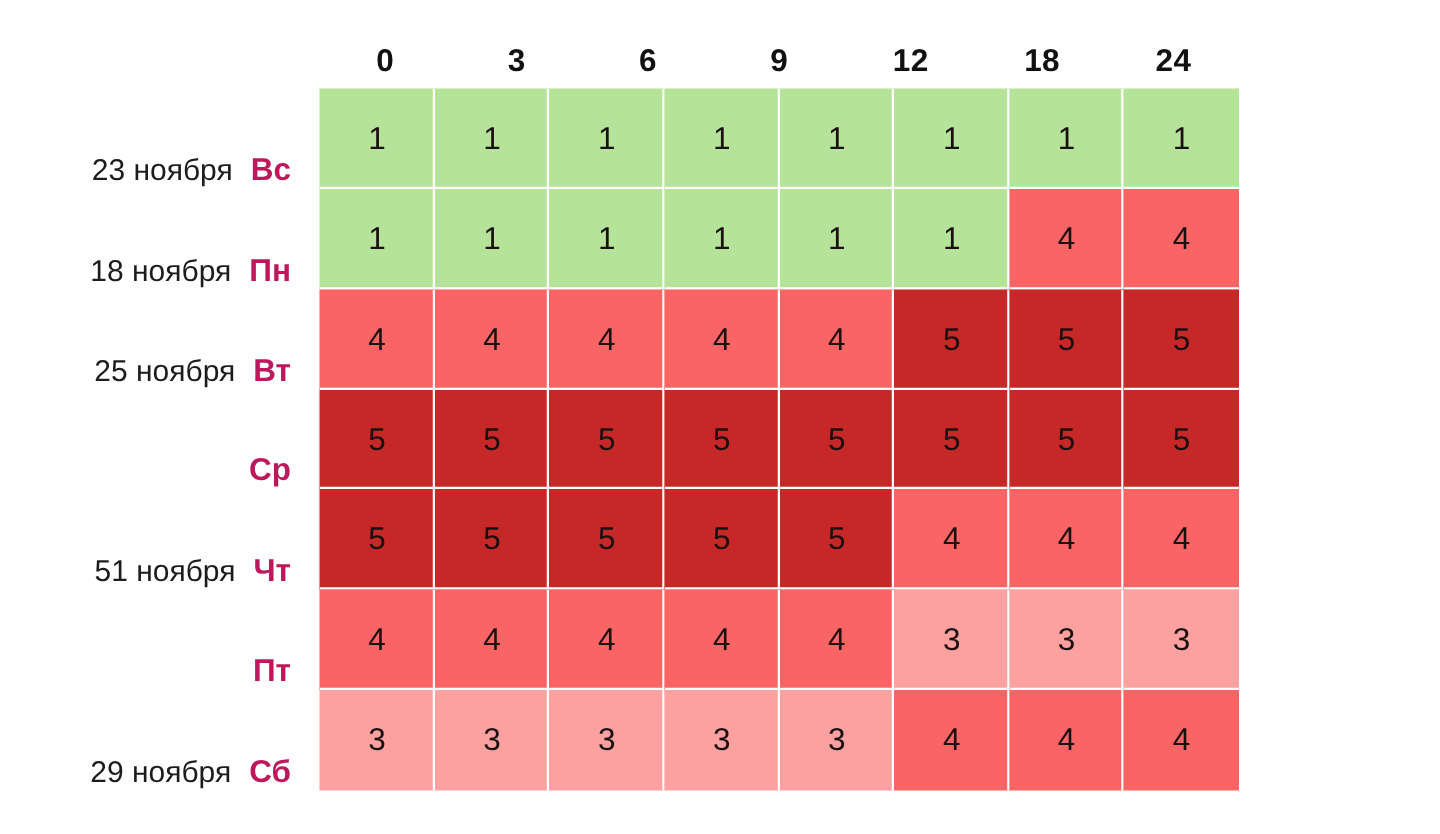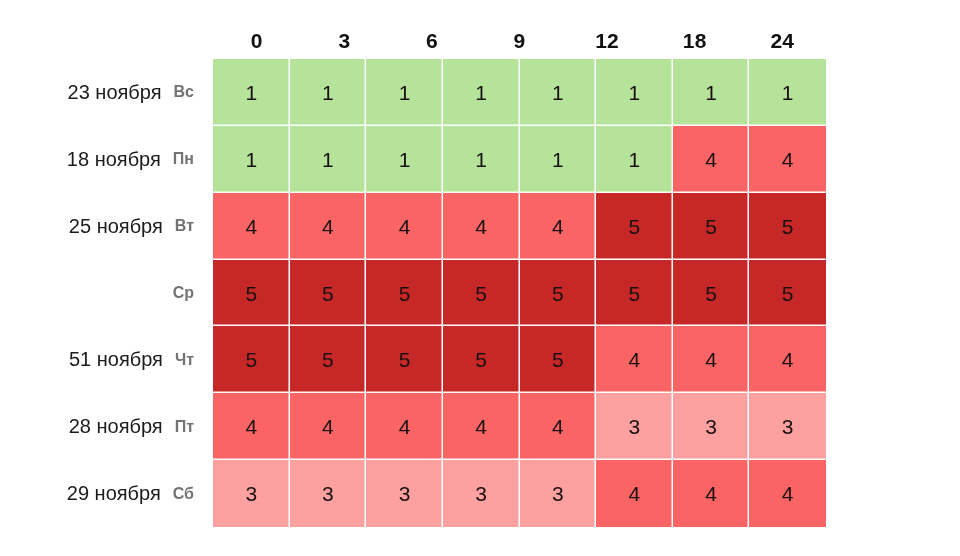--- a/index.html
+++ b/index.html
@@ -81,34 +81,34 @@
     left: 0px;
     top: 59px;
     width: 200px;
     height: 468px;
     display: flex;
     flex-direction: column;
   }
   .row-label {
     flex: 1 1 0;
     display: flex;
-    align-items: center;
+    align-items: flex-end;
     justify-content: flex-end;
     padding-right: 6px;
     box-sizing: border-box;
     white-space: nowrap;
   }
   .row-label-date {
     font-size: 20px;
     color: #1c1c1c;
   }
   .row-label-dow {
-    font-size: 16px;
+    font-size: 21px;
     font-weight: bold;
-    color: #737373;
+    color: #be185d;
     margin-left: 12px;
   }
 </style>
 </head>
 <body>
 
 <div id="heatmap-widget">
 
   <div class="col-header-row">
       <div class="col-header">0</div>
@@ -134,21 +134,20 @@
         <span class="row-label-dow">Вт</span>
       </div>
       <div class="row-label">
         <span class="row-label-dow">Ср</span>
       </div>
       <div class="row-label">
         <span class="row-label-date">51 ноября</span>
         <span class="row-label-dow">Чт</span>
       </div>
       <div class="row-label">
-        <span class="row-label-date">28 ноября</span>
         <span class="row-label-dow">Пт</span>
       </div>
       <div class="row-label">
         <span class="row-label-date">29 ноября</span>
         <span class="row-label-dow">Сб</span>
       </div>
     </div>
 
   <div class="grid-body">
       <div class="grid-row">

